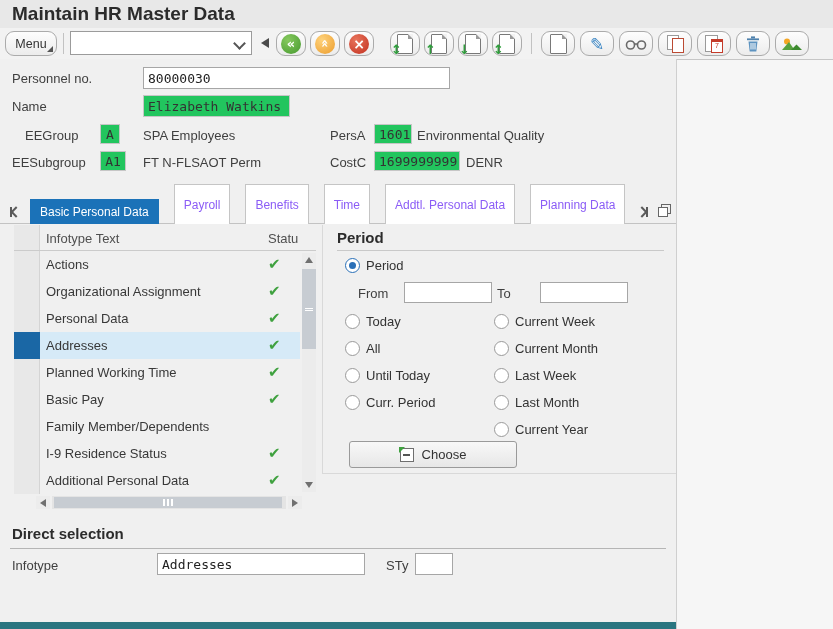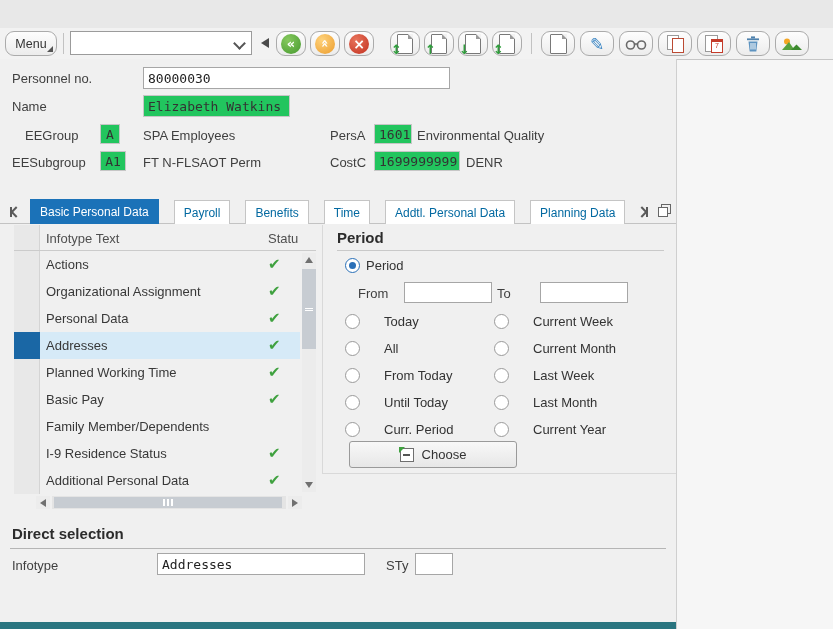--- a/index.html
+++ b/index.html
@@ -40,22 +40,22 @@
   .leftcol{left:0;top:59px;width:676px;height:570px;background:#f0f0f0;}
   .vdivider{left:676px;top:59px;width:1px;height:570px;background:#cfcfcf;}
   .lbl{font-size:13px;color:#3f3f3f;white-space:nowrap;}
   .inputbox{box-sizing:border-box;background:#fff;border:1px solid #a6a6a6;font:13px "DejaVu Sans Mono",monospace;color:#222;padding:0 4px;}
   input.inputbox{outline:none;}
   .robox{box-sizing:border-box;background:#22c55e;border:1px solid #c6c6c6;font:13px "DejaVu Sans Mono",monospace;color:#333;
          padding:0 4px;display:flex;align-items:center;}
   
   .tabline{left:0;top:223px;width:676px;height:1px;background:#c3c3c3;}
   .tabs{left:30px;top:199px;height:25px;display:flex;gap:15px;align-items:flex-end;}
-  .tab{height:24px;box-sizing:border-box;background:#fff;border:1px solid #c5c5c5;border-bottom:none;display:flex;align-items:center;
-       padding:0 9px;font-size:12px;color:#0369a1;position:relative;z-index:2;}
+  .tab{height:40px;box-sizing:border-box;background:#fff;border:1px solid #c5c5c5;border-bottom:none;display:flex;align-items:center;
+       padding:0 9px;font-size:12px;color:#8b5cf6;position:relative;z-index:2;}
   .tab.active{background:#1b72b8;color:#fff;border-color:#1b72b8;height:25px;}
   .chev{display:inline-block;width:6px;height:6px;border-left:2px solid #5a5a5a;border-bottom:2px solid #5a5a5a;}
   .chev.left{transform:rotate(45deg);}
   .chev.right{transform:rotate(225deg);}
   .bar{display:inline-block;width:2px;height:10px;background:#5a5a5a;}
   .pages-ic{position:relative;width:13px;height:13px;}
   .pages-ic .p1{position:absolute;right:0;top:0;width:8px;height:8px;border:1px solid #666;background:#f0f0f0;}
   .pages-ic .p2{position:absolute;left:0;bottom:0;width:8px;height:8px;border:1px solid #666;background:#fff;}
   
   .selcol{left:14px;top:225px;width:26px;height:269px;background:#e8e8e8;border-right:1px solid #d4d4d4;box-sizing:border-box;}
@@ -79,38 +79,39 @@
   .hscroll-track{left:52px;top:496px;width:234px;height:13px;background:#e4e4e4;}
   .hthumb{left:54px;top:497px;width:228px;height:11px;background:#c7ccd2;display:flex;align-items:center;justify-content:center;gap:2px;}
   .grip-v{width:2px;height:7px;background:#fff;}
   .tbl-rborder{left:322px;top:225px;width:1px;height:248px;background:#d9d9d9;}
   
   .sect-title{font-size:15px;font-weight:bold;color:#2c2c2c;white-space:nowrap;}
   .rule{height:1px;background:#c9c9c9;}
   .radio{display:inline-block;width:13px;height:13px;border-radius:50%;background:#fff;border:1px solid #9a9a9a;position:relative;box-sizing:content-box;}
   .radio.on{border-color:#2a70b8;}
   .radio.on::after{content:"";position:absolute;left:3px;top:3px;width:7px;height:7px;border-radius:50%;background:#2a70b8;}
-  .popt{position:relative;height:27px;display:flex;align-items:center;gap:24px;}
+  .popt{position:relative;height:27px;display:flex;align-items:center;gap:6px;}
   .plabel{font-size:13px;color:#333;white-space:nowrap;}
   .choose-btn{left:349px;top:441px;width:168px;height:27px;box-sizing:border-box;background:linear-gradient(#f8f8f8,#e7e7e7);
               border:1px solid #9a9a9a;border-radius:3px;display:flex;align-items:center;justify-content:center;gap:8px;font-size:13px;color:#333;}
   .choose-ic{position:relative;width:12px;height:12px;background:#fff;border:1px solid #6f6f6f;}
   .choose-ic::before{content:"";position:absolute;left:-2px;top:-2px;width:0;height:0;border-top:6px solid #3fa13f;border-right:6px solid transparent;}
   .choose-ic::after{content:"";position:absolute;left:2px;top:5px;width:7px;height:2px;background:#555;}
   .period-bottom{left:322px;top:473px;width:354px;height:1px;background:#d9d9d9;}
   
   .ds-rule{left:10px;top:548px;width:656px;height:1px;background:#b5b5b5;}
   .tealbar{left:0;top:622px;width:676px;height:7px;background:#2a7580;}
 </style>
 </head>
 <body>
 
 <div id="app">
 
   <div class="abs titlebar"></div>
+  <div class="abs apptitle">Maintain HR Master Data</div>
 
   <div class="abs toolbar">
     <div class="tbtn menu-btn">
       <span>Menu</span>
       <span class="menu-tri"></span>
     </div>
     <div class="tsep" style="left:63px;"></div>
     <div class="combo">
       <input value="" style="">
       <span class="chev-down"></span>
@@ -360,24 +361,20 @@
       <div class="popt">
         <span class="radio"></span>
         <span class="plabel">Today</span>
       </div>
 
       <div class="popt">
         <span class="radio"></span>
         <span class="plabel">All</span>
       </div>
 
-      <div class="popt">
-        <span class="radio"></span>
-        <span class="plabel">From Today</span>
-      </div>
 
       <div class="popt">
         <span class="radio"></span>
         <span class="plabel">Until Today</span>
       </div>
 
       <div class="popt">
         <span class="radio"></span>
         <span class="plabel">Curr. Period</span>
       </div>

